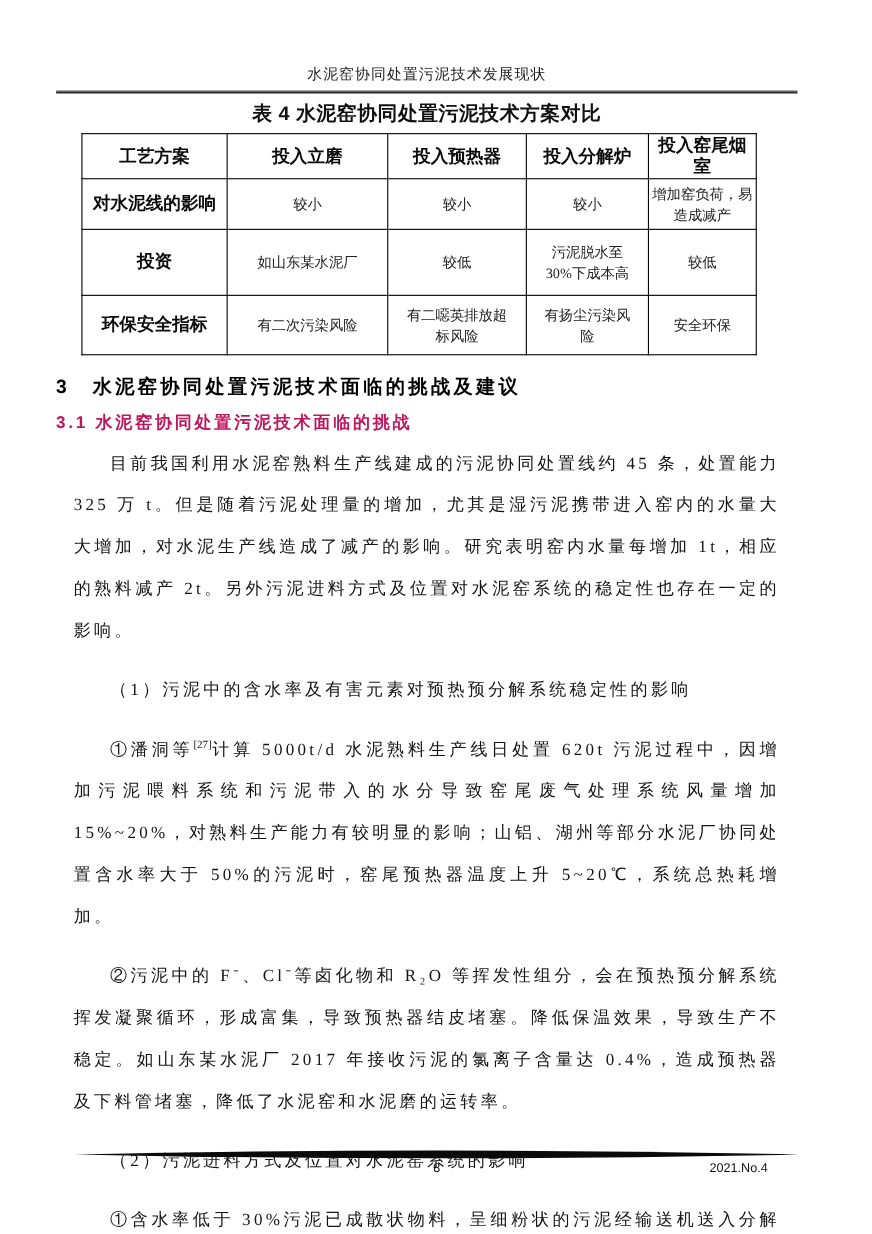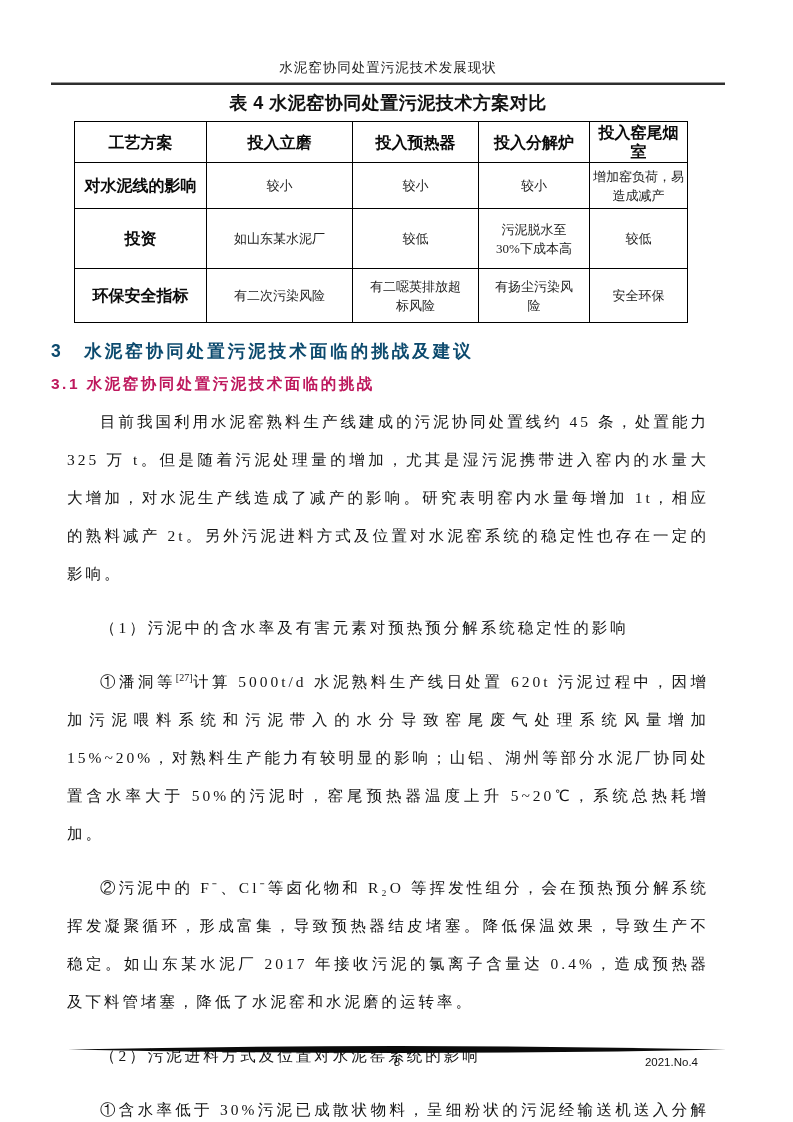--- a/index.html
+++ b/index.html
@@ -38,21 +38,21 @@
   }
   table.cmp td { font-size:13px; color:#222; }
   tr.h-row   { height:32px; }
   tr.r-flow  { height:50px; }
   tr.r-imp   { height:46px; }
   tr.r-inv   { height:60px; }
   tr.r-env   { height:54px; }
 
   .section-heading {
     margin:16px 0 0 0; font-family:"Liberation Sans", sans-serif;
-    font-weight:bold; font-size:17.5px; letter-spacing:3px; color:#0c4a6e;
+    font-weight:bold; font-size:17.5px; letter-spacing:3px; color:#000000;
   }
   .subsection-heading {
     margin:11px 0 0 0; font-family:"Liberation Sans", sans-serif;
     font-weight:bold; font-size:15.5px; letter-spacing:2.5px; color:#be185d;
   }
 
   .para {
     margin:16px; font-size:15.5px; line-height:38px; letter-spacing:3px;
     text-align:justify; text-indent:33px; color:#141414;
   }

